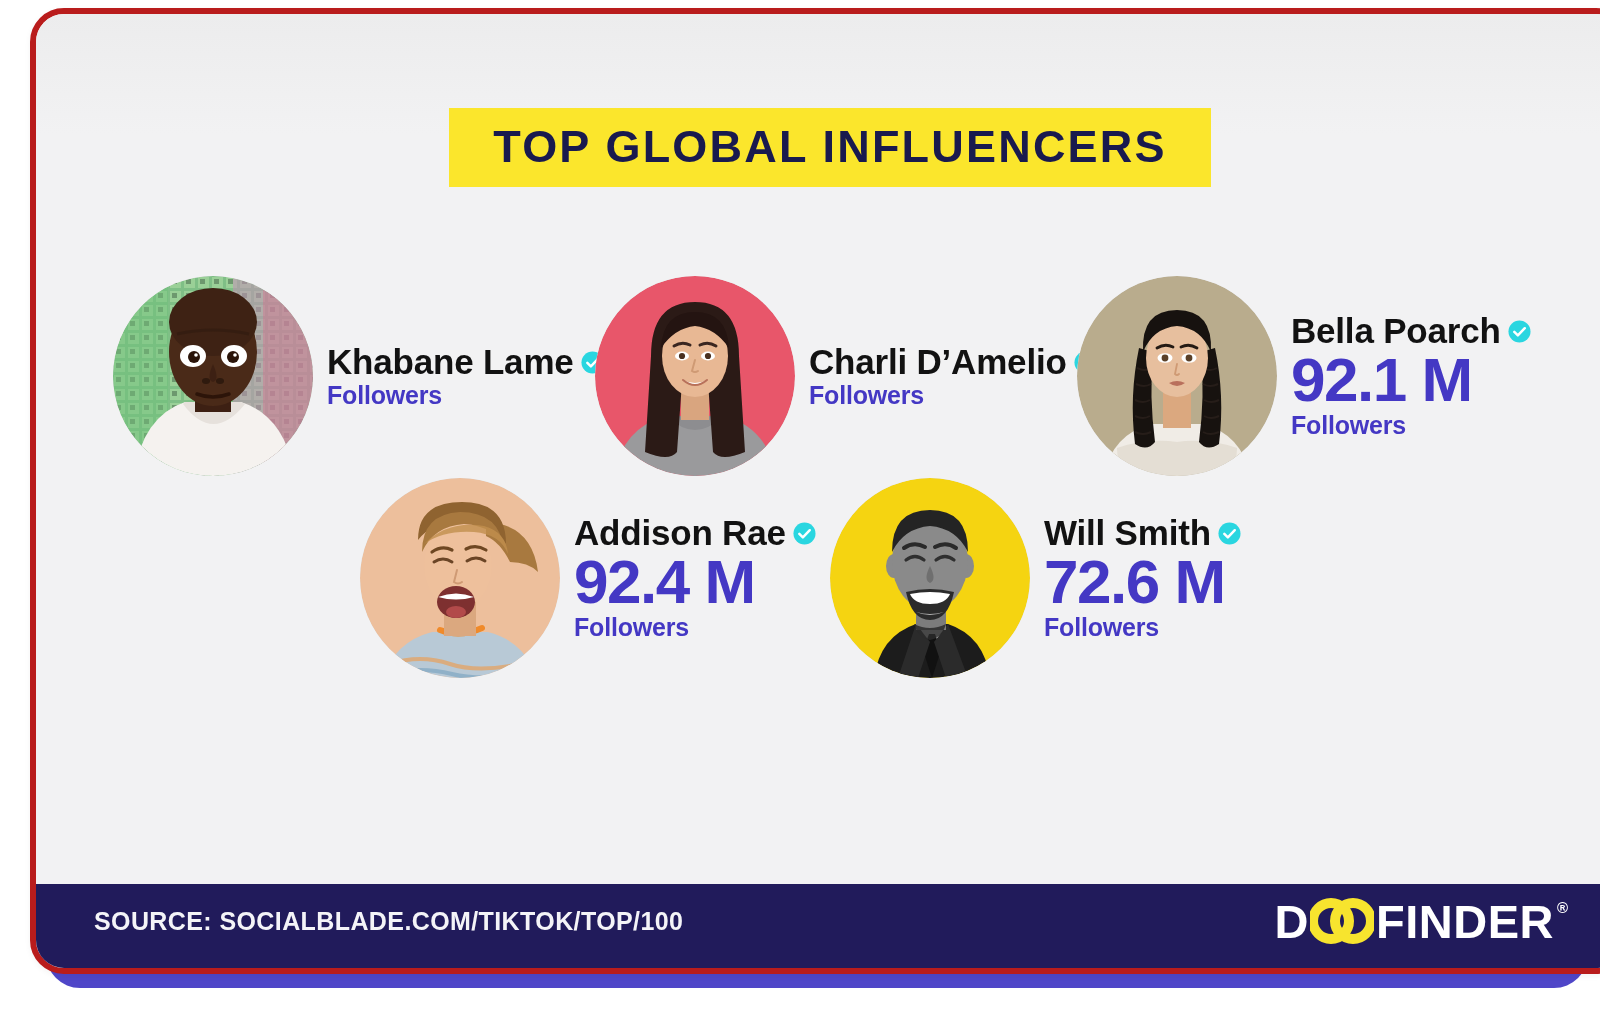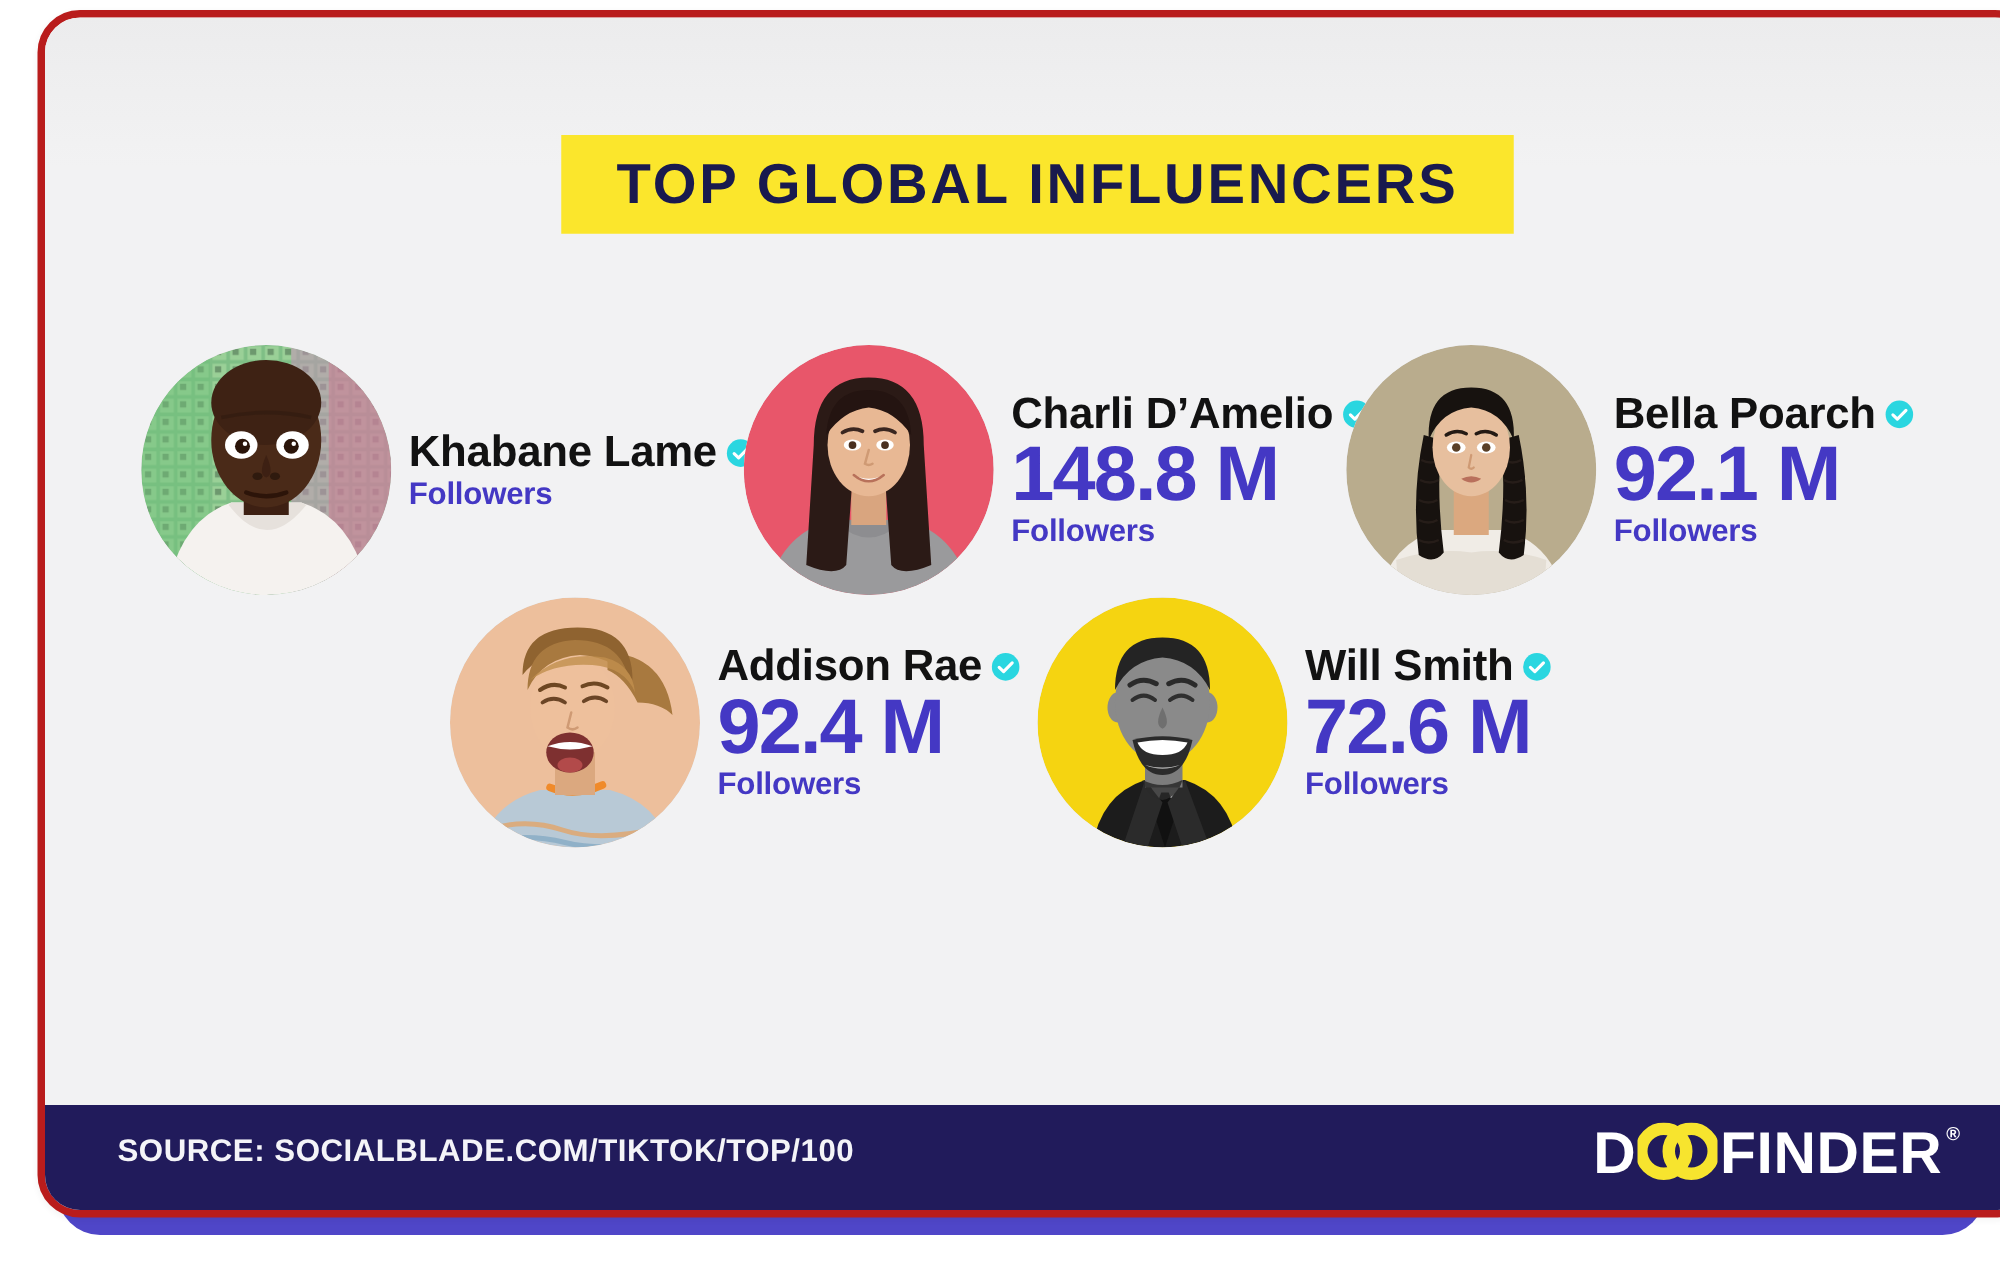--- a/index.html
+++ b/index.html
@@ -320,21 +320,20 @@
             </svg>
           </div>
           <div class="inf-text">
             <div class="inf-name-line">
               <span class="inf-name">Charli D’Amelio</span>
               <svg class="badge" viewBox="0 0 24 24" xmlns="http://www.w3.org/2000/svg">
                 <circle cx="12" cy="12" r="11.5" fill="#2ad6e0"></circle>
                 <path d="M6.6 12.4 L10.3 16 L17.5 8.6" stroke="#ffffff" stroke-width="2.6" fill="none" stroke-linecap="round" stroke-linejoin="round"></path>
               </svg>
             </div>
-            <div class="inf-count">148.8 M</div>
             <div class="inf-followers">Followers</div>
           </div>
         </div>
 
         <div class="inf">
           <div class="avatar">
             <svg viewBox="0 0 200 200" xmlns="http://www.w3.org/2000/svg">
               <defs>
                   <clipPath id="clipC">
                     <circle cx="100" cy="100" r="100"></circle>

